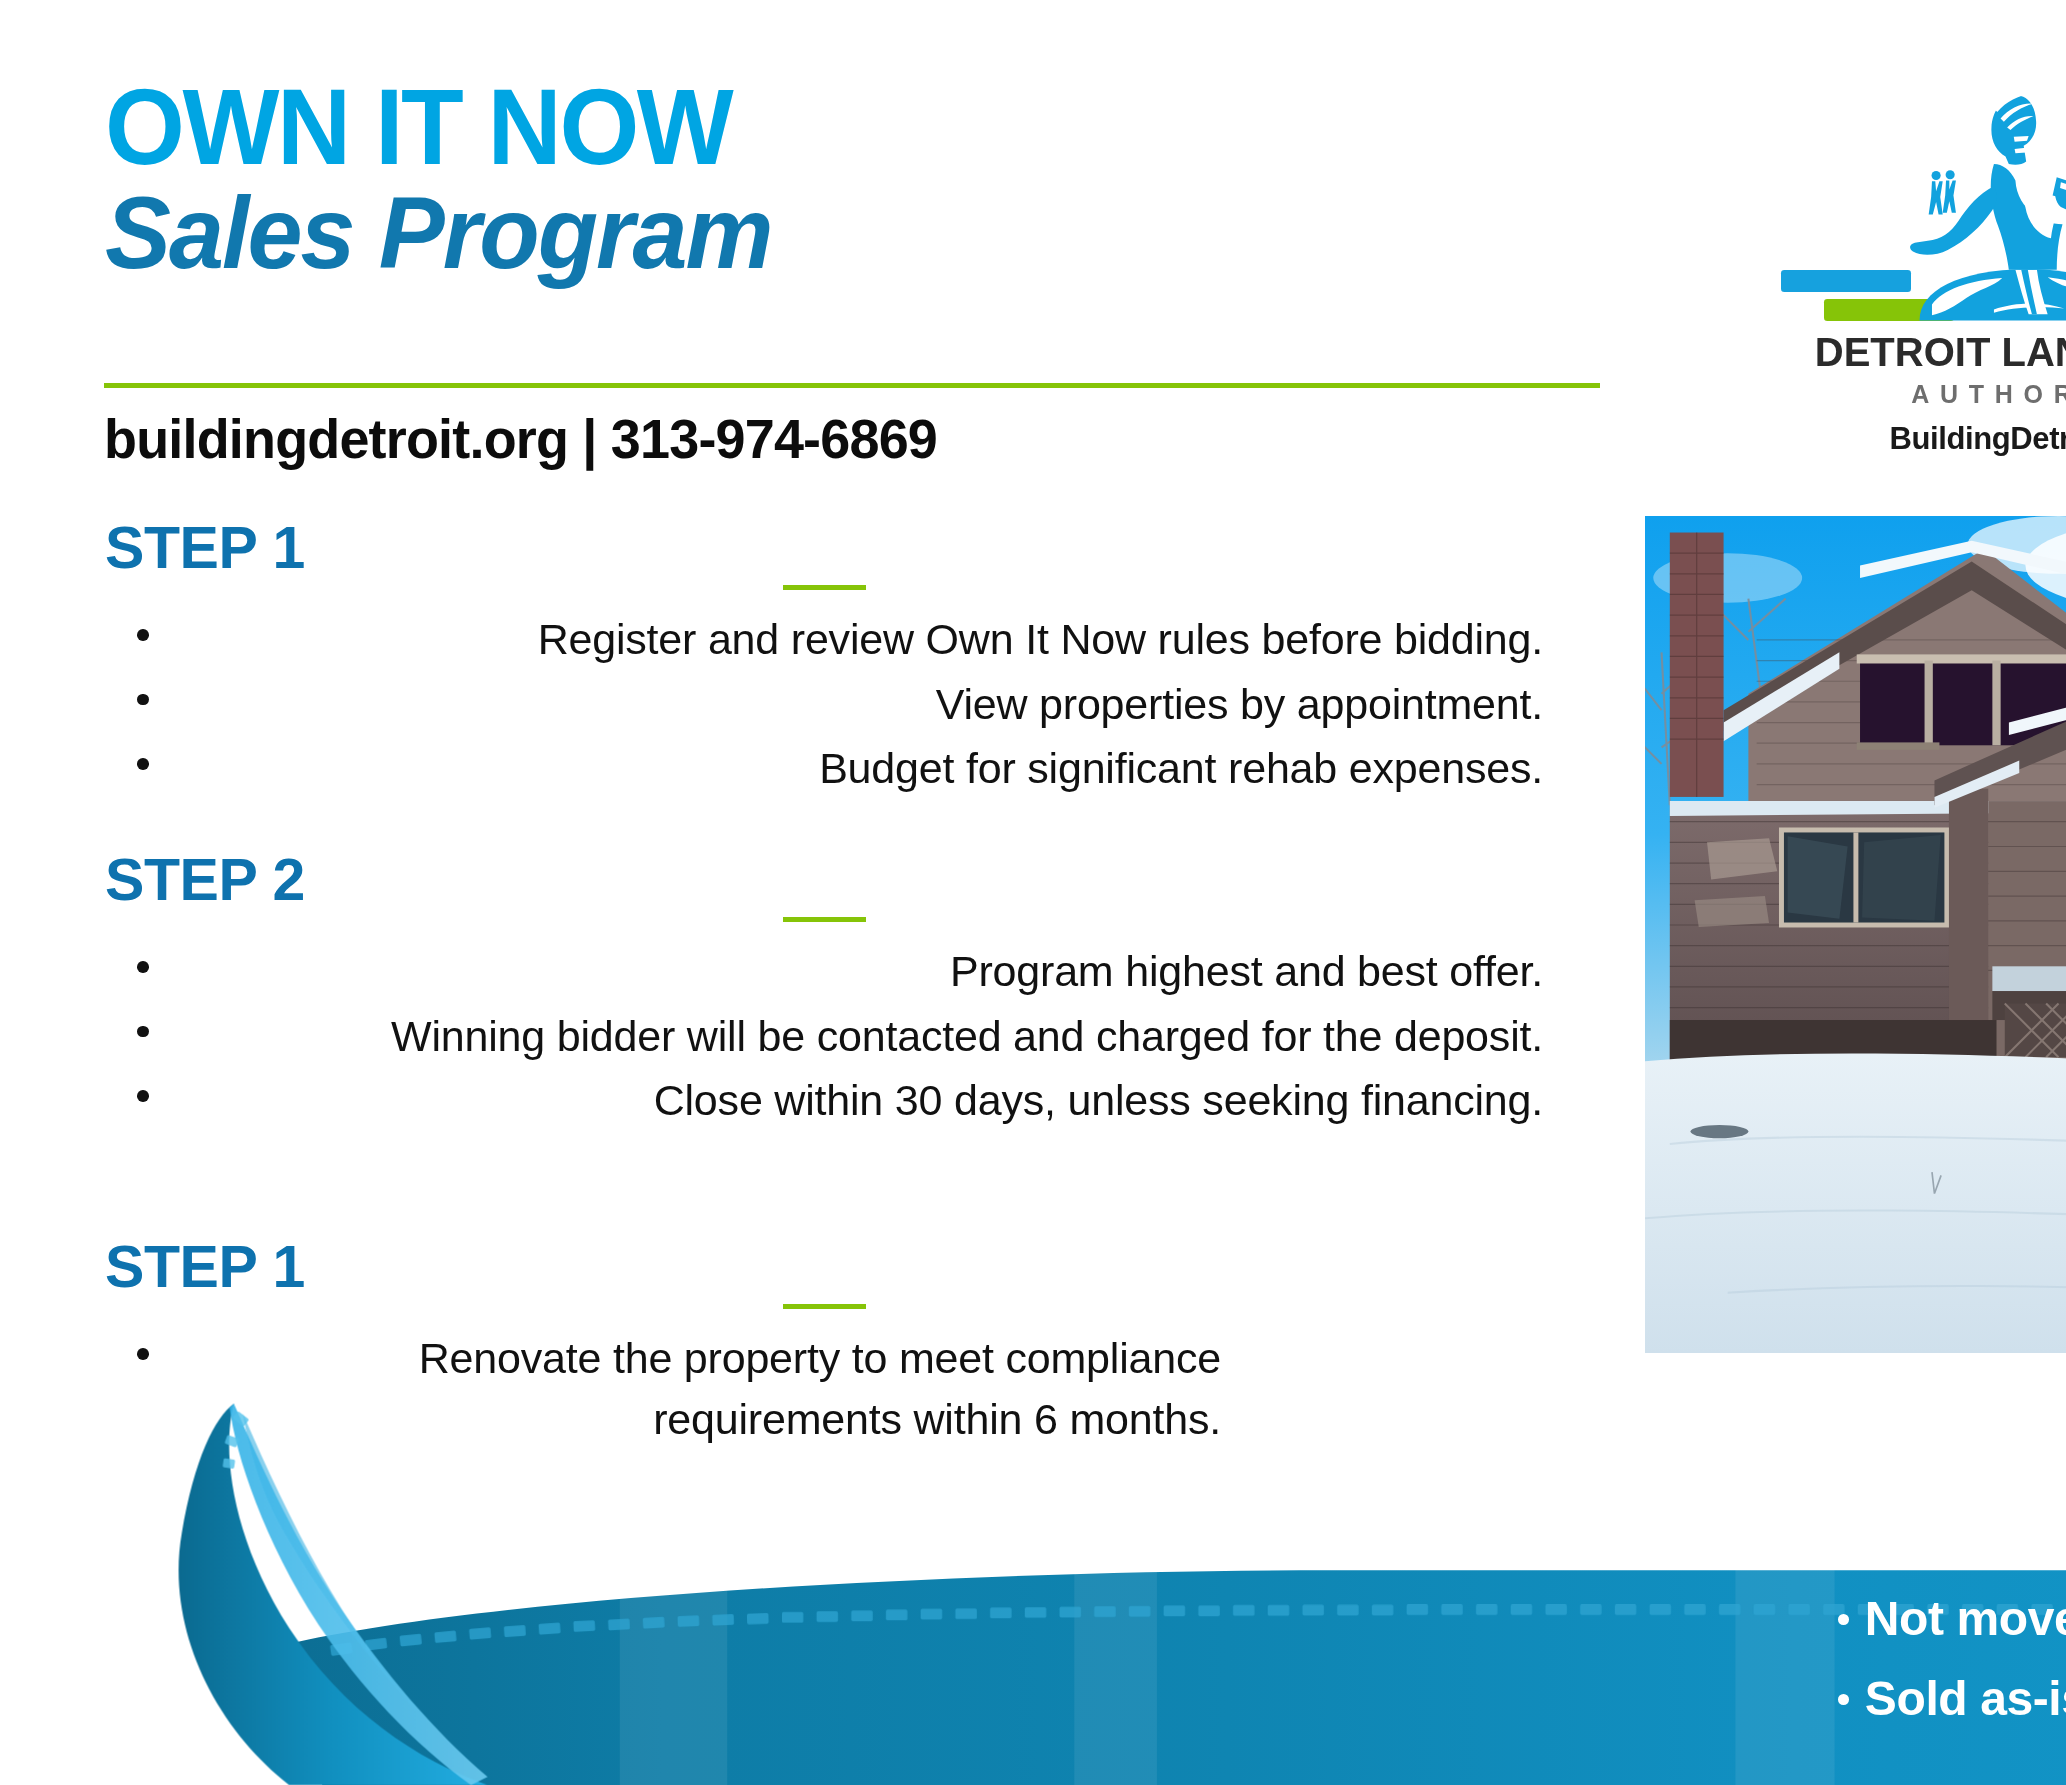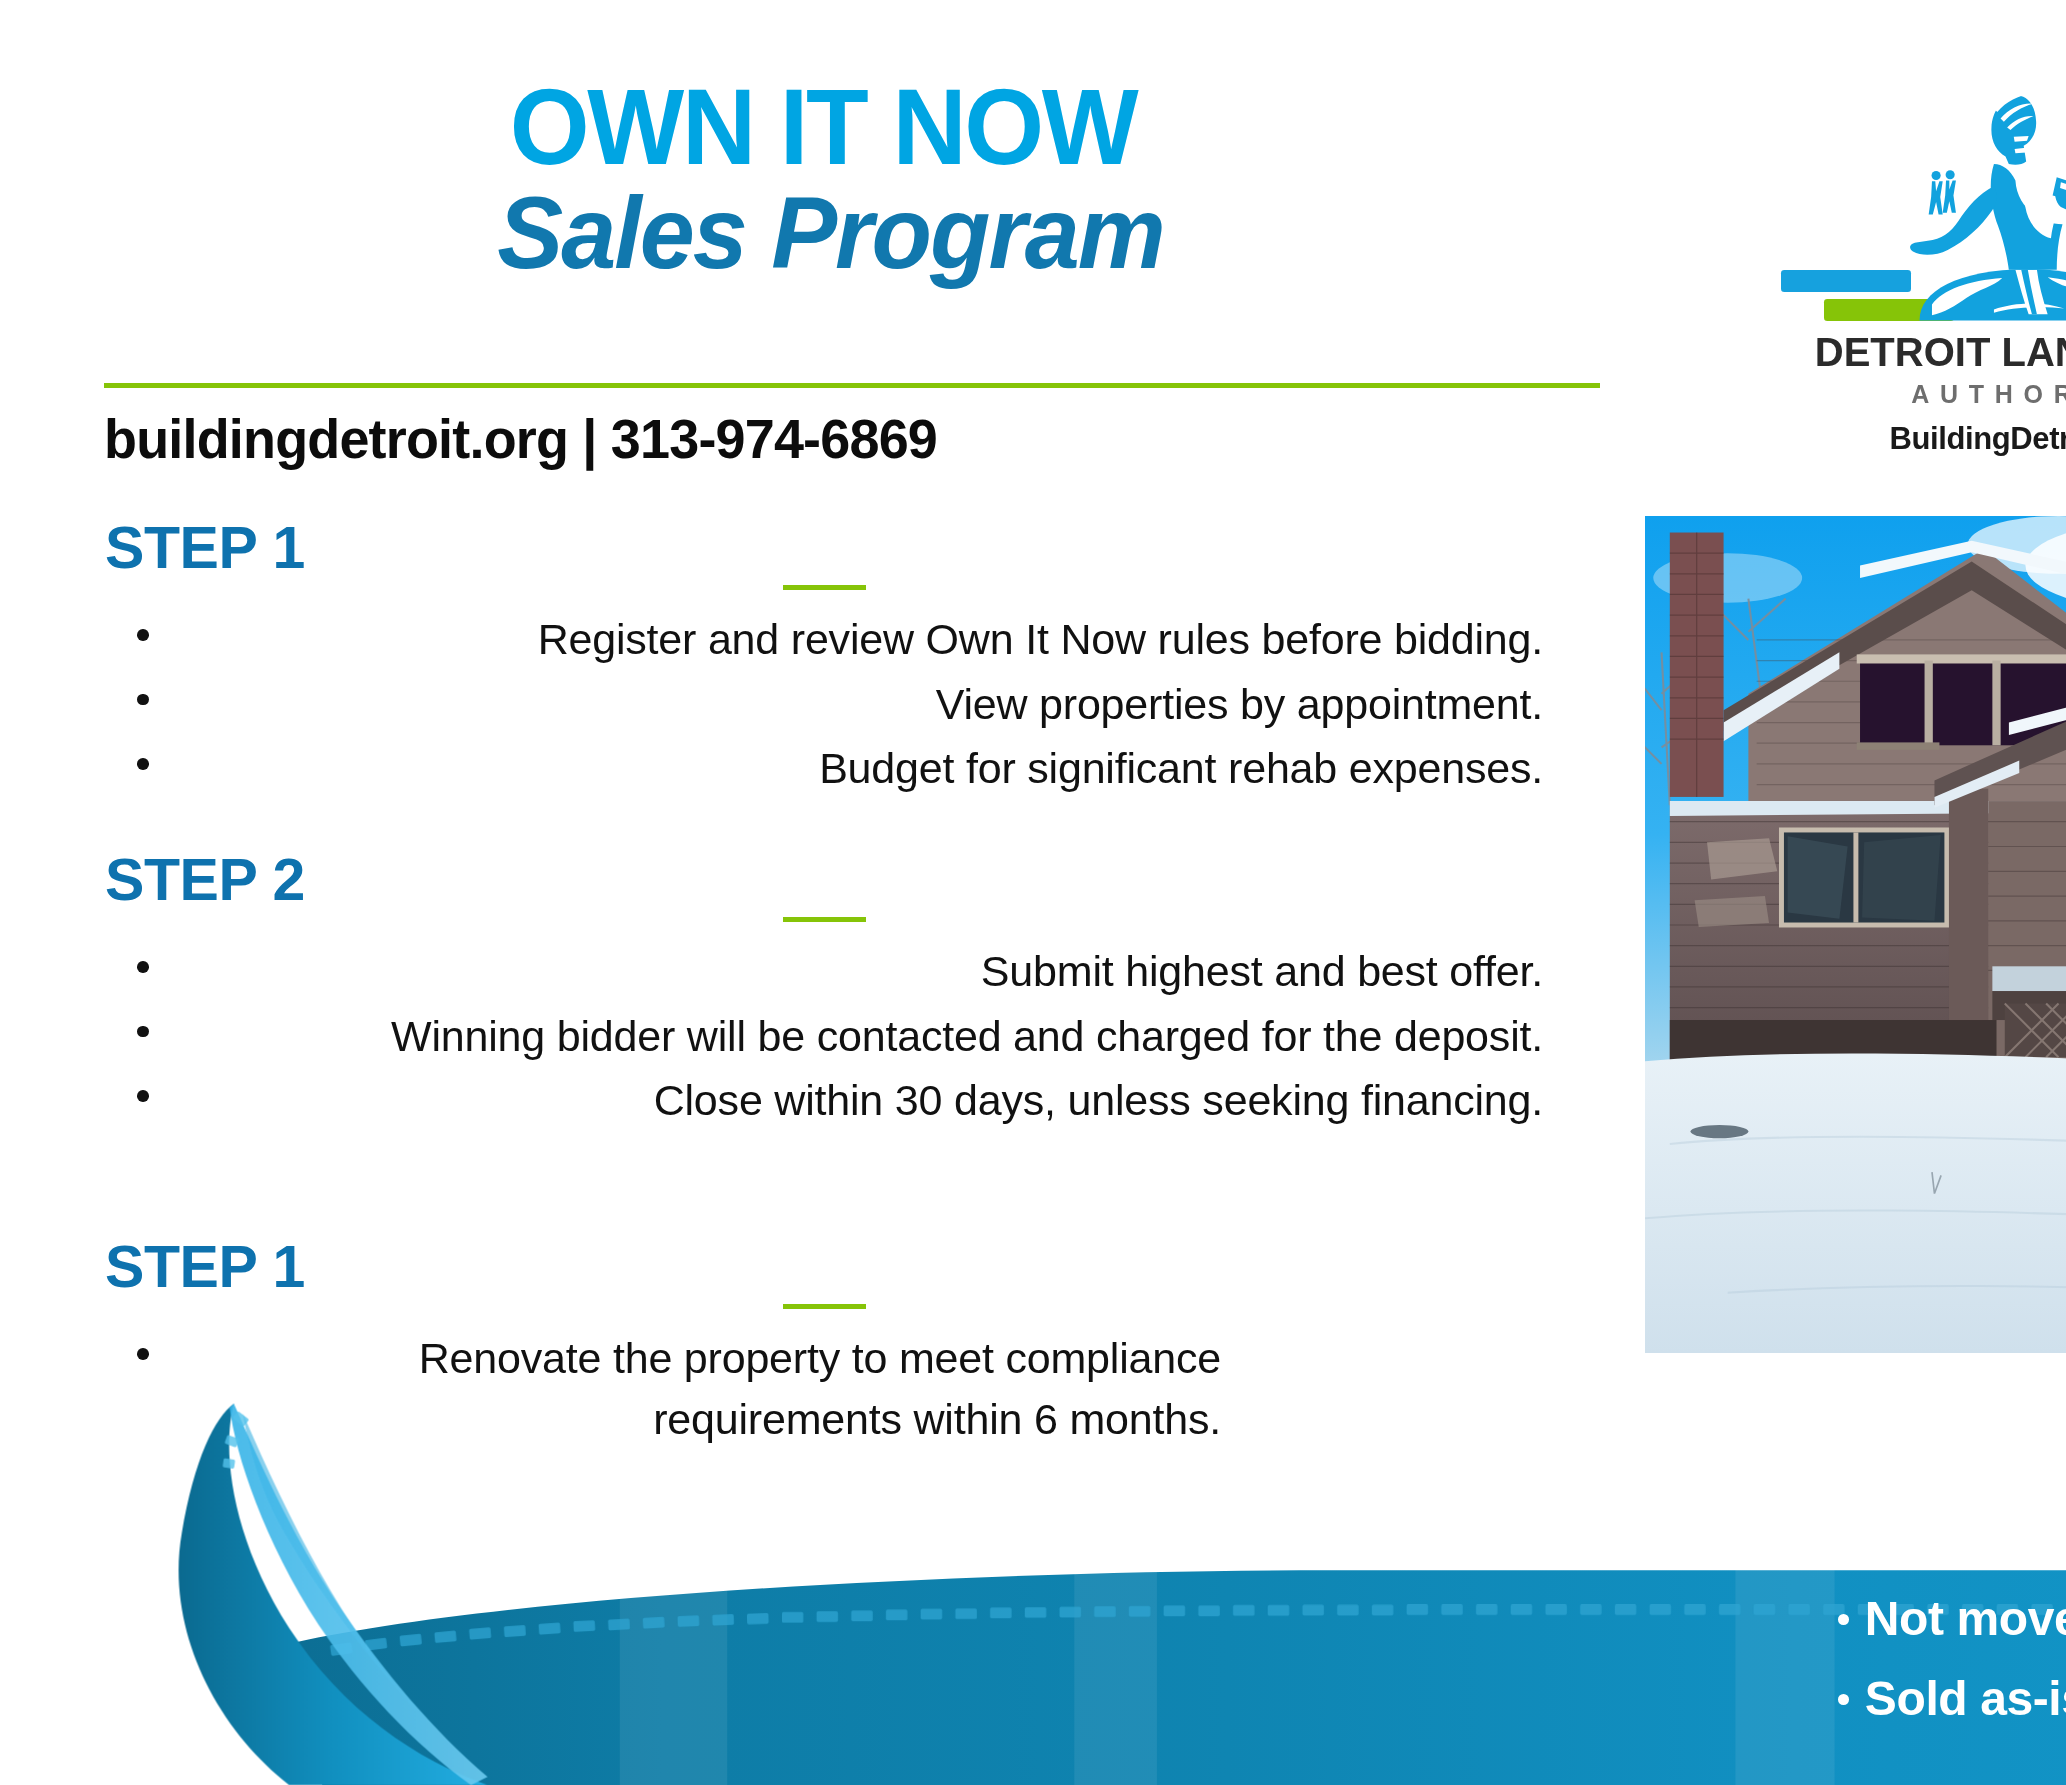--- a/index.html
+++ b/index.html
@@ -5,21 +5,21 @@
   * { margin:0; padding:0; box-sizing:border-box; }
   html,body { width:2380px; height:1785px; }
   body {
     background:#ffffff;
     font-family:"Liberation Sans", sans-serif;
     position:relative;
     overflow:hidden;
   }
 
   
-  .headline-block { position:absolute; left:105px; top:76px; width:1496px;text-align:center; }
+  .headline-block { position:absolute; left:105px; top:76px; width:1496px; }
 
   .title-own {
     font-family:"Liberation Sans", sans-serif;
     font-weight:bold;
     font-size:107px;
     line-height:0.96;
     letter-spacing:-2.5px;
     color:#00A5E3;
     transform:scaleX(0.96);
     transform-origin:left center;
@@ -181,21 +181,21 @@
     <li>Register and review Own It Now rules before bidding.</li>
     <li>View properties by appointment.</li>
     <li>Budget for significant rehab expenses.</li>
   </ul>
 </div>
 
 <div class="step-wrap" id="step2">
   <div class="step-head">STEP 2</div>
   <div class="step-underline"></div>
   <ul class="step-list">
-    <li>Submit highest and best offer.</li>
+    <li>Program highest and best offer.</li>
     <li>Winning bidder will be contacted and charged for the deposit.</li>
     <li>Close within 30 days, unless seeking financing.</li>
   </ul>
 </div>
 
 <div class="step-wrap" id="step3">
   <div class="step-head">STEP 1</div>
   <div class="step-underline"></div>
   <ul class="step-list">
     <li style="max-width:1116px">Renovate the property to meet compliance requirements within 6 months.</li>

